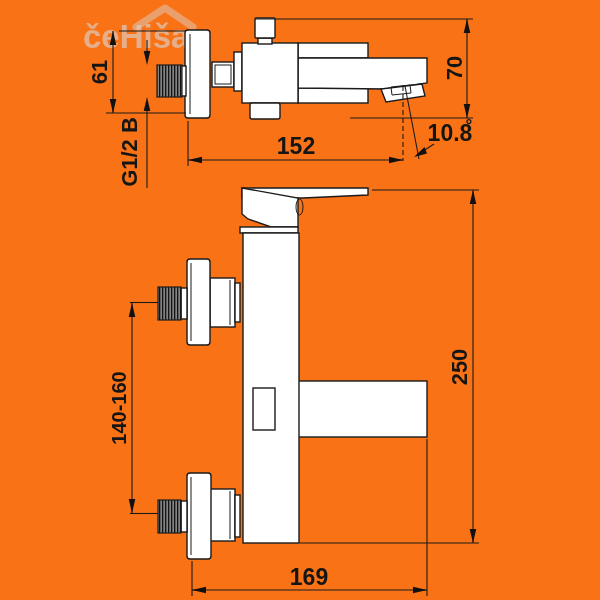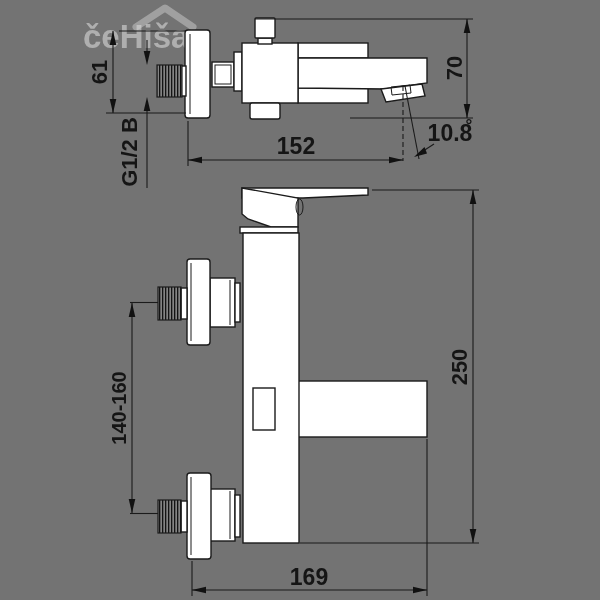--- a/index.html
+++ b/index.html
@@ -1,18 +1,18 @@
 <!DOCTYPE html>
 <html><head>
 <meta charset="utf-8">
 <style>
   html, body { margin: 0; padding: 0; background: #ffffff; }
   .stage {
     width: 600px; height: 600px;
-    background: #737373;
+    background: #f97316;
     position: relative;
     font-family: "Liberation Sans", sans-serif;
     overflow: hidden;
   }
   svg { display: block; }
   .dim-text {
     font-family: "Liberation Sans", sans-serif;
     font-weight: bold;
     fill: #151515;
   }

